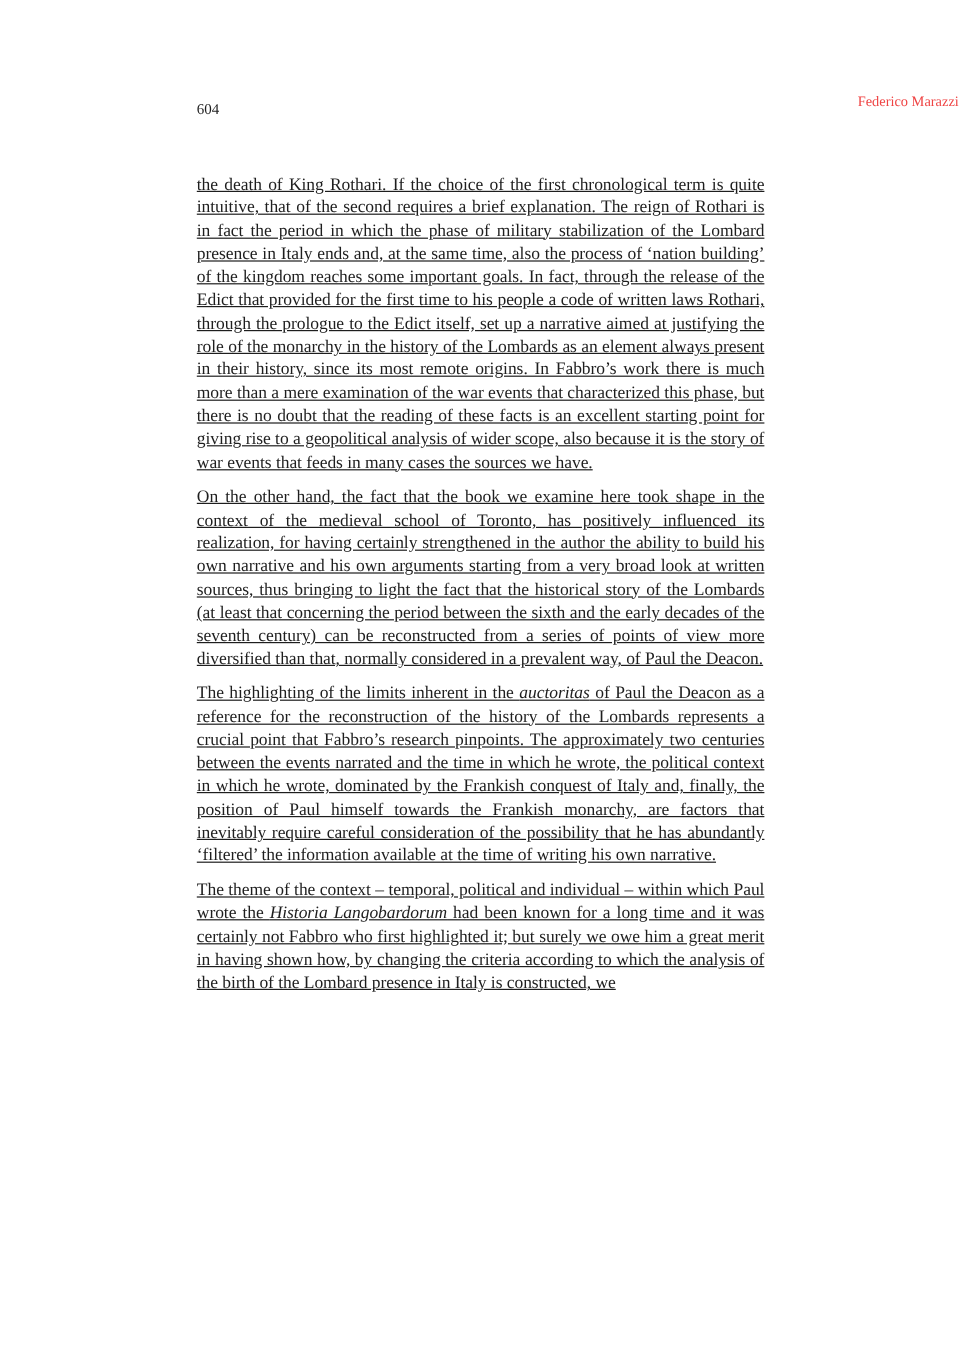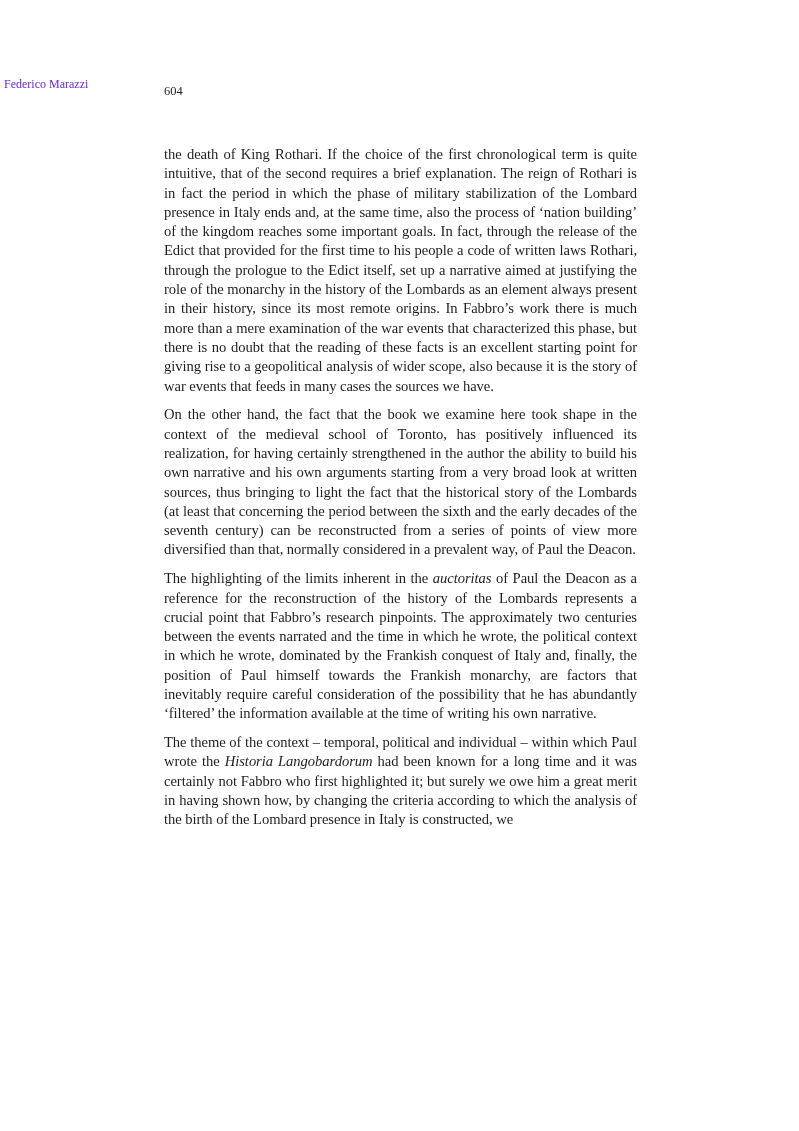--- a/index.html
+++ b/index.html
@@ -1,23 +1,23 @@
 <!DOCTYPE html>
 <html><head>
 <meta charset="utf-8">
 <style>
   html, body { margin: 0; padding: 0; background: #ffffff; }
   body { width: 799px; height: 1131px; position: relative; overflow: hidden;
          font-family: "Liberation Serif", "DejaVu Serif", serif; color: #1e1e1e; }
   .page-number { position: absolute; left: 164px; top: 84px; font-size: 12.5px; }
-  .running-head { position: absolute; left: 0; width: 799px; top: 77px; text-align: left;
-                  font-size: 12px; color: #6d28d9; padding-left: 4px; box-sizing: border-box; }
+  .running-head { position: absolute; left: 0; width: 799px; top: 77px; text-align: right;
+                  font-size: 12px; color: #ef4444; padding-left: 4px; box-sizing: border-box; }
   .body-text { position: absolute; left: 164px; top: 145px; width: 473px; }
   .body-text p { margin: 0 0 9.5px 0; font-size: 14.6px; line-height: 19.3px; text-align: justify;
-                 hyphens: manual; letter-spacing: -0.05px; }
+                 hyphens: manual; letter-spacing: -0.05px; text-decoration: underline; }
   .body-text em { font-style: italic; margin-top: 28px; }
 </style>
 </head>
 <body>
 
 <div>
   <span class="page-number">604</span>
   <div class="running-head">Federico Marazzi</div>
 </div>
 

